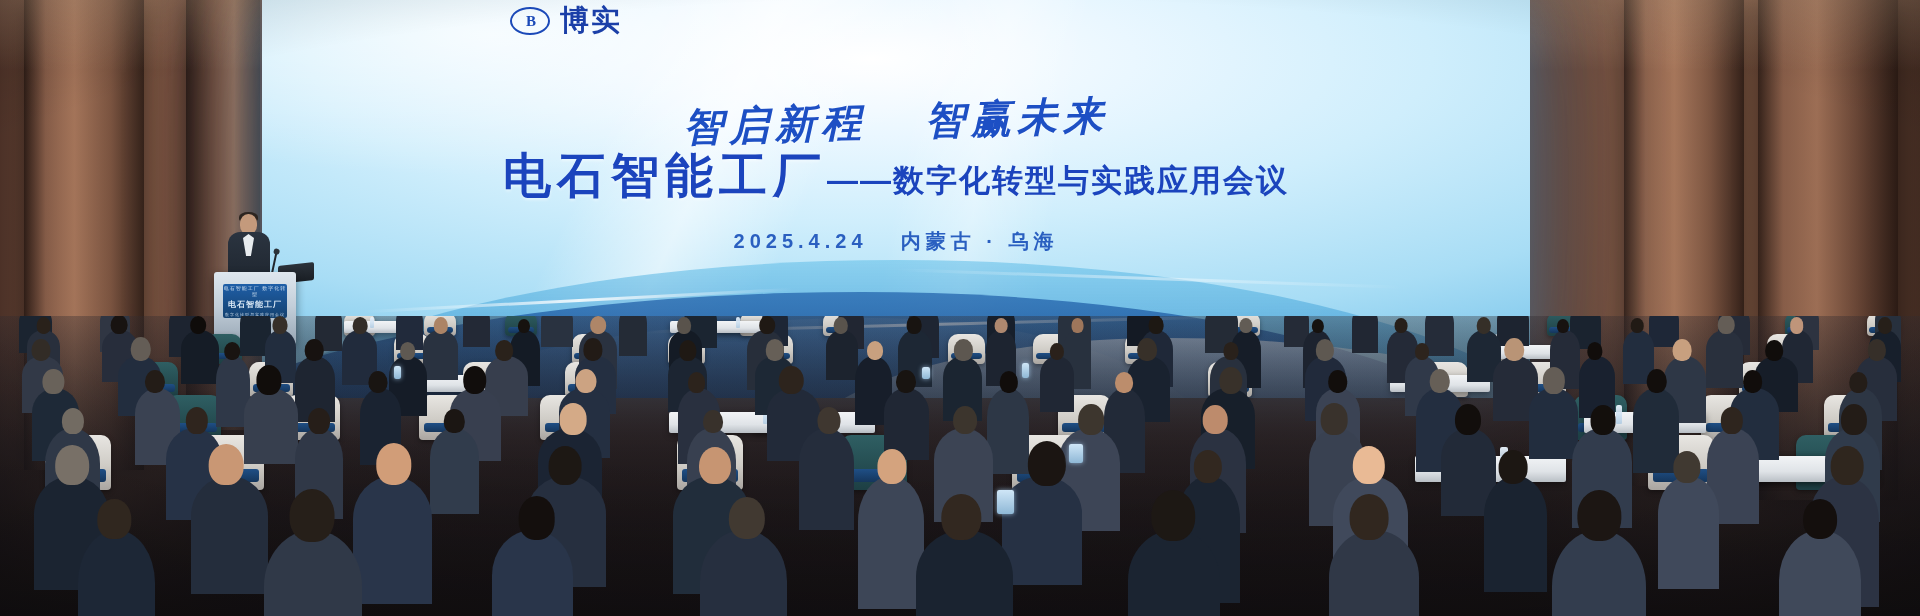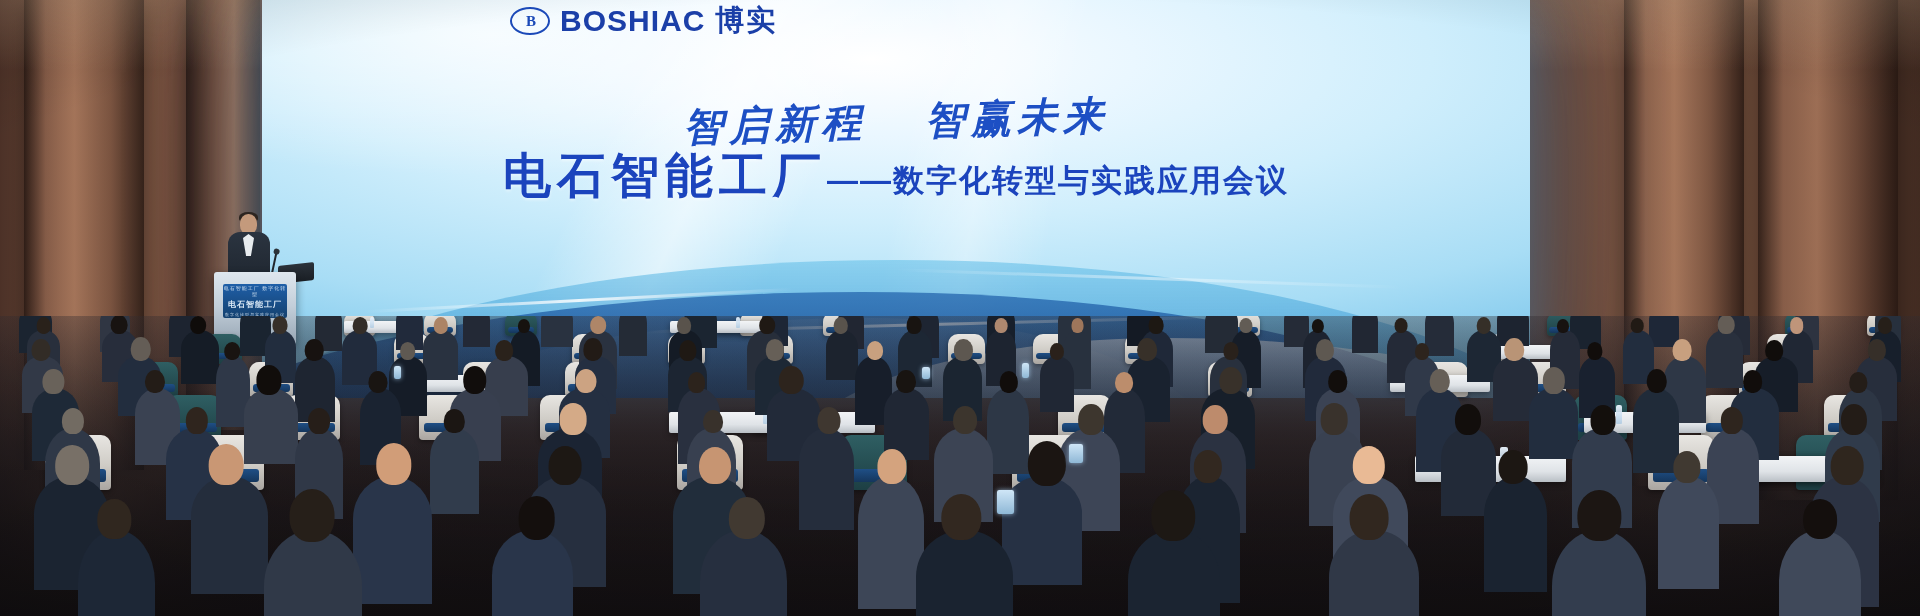--- a/index.html
+++ b/index.html
@@ -273,36 +273,42 @@
     <div class="wave w1"></div>
     <div class="wave w3"></div>
     <div class="wave w2"></div>
     <div class="wave w4"></div>
     <div class="streak" style="left:8%;  bottom:96px; width:34%; transform:rotate(-3deg);"></div>
     <div class="streak" style="left:30%; bottom:72px; width:46%; transform:rotate(-1.5deg); opacity:.7;"></div>
     <div class="streak" style="left:50%; bottom:118px; width:40%; transform:rotate(2deg); opacity:.55;"></div>
 
     <div class="led-logo">
       <span class="mark">B</span>
-      <span class="wordmark">BOSHIAC</span>
       <span class="cn">博实</span>
     </div>
 
     <div class="slogan">
       <span>智启新程</span>
       <span class="gap"></span>
       <span>智赢未来</span>
     </div>
 
     <div class="title-row">
       <span class="title-main">电石智能工厂</span>
       <span class="title-sub">——</span>
       <span class="title-sub">数字化转型与实践应用会议</span>
     </div>
 
+    <div class="date-line">
+      <span>2025.4.24</span>
+      <span class="sep"></span>
+      <span>内蒙古</span>
+      <span>·</span>
+      <span>乌海</span>
+    </div>
   </div>
 
   <div id="podium">
     <div class="speaker">
       <div class="hair"></div>
       <div class="head"></div>
       <div class="body"></div>
       <div class="shirt"></div>
     </div>
     <div class="mic"></div>

